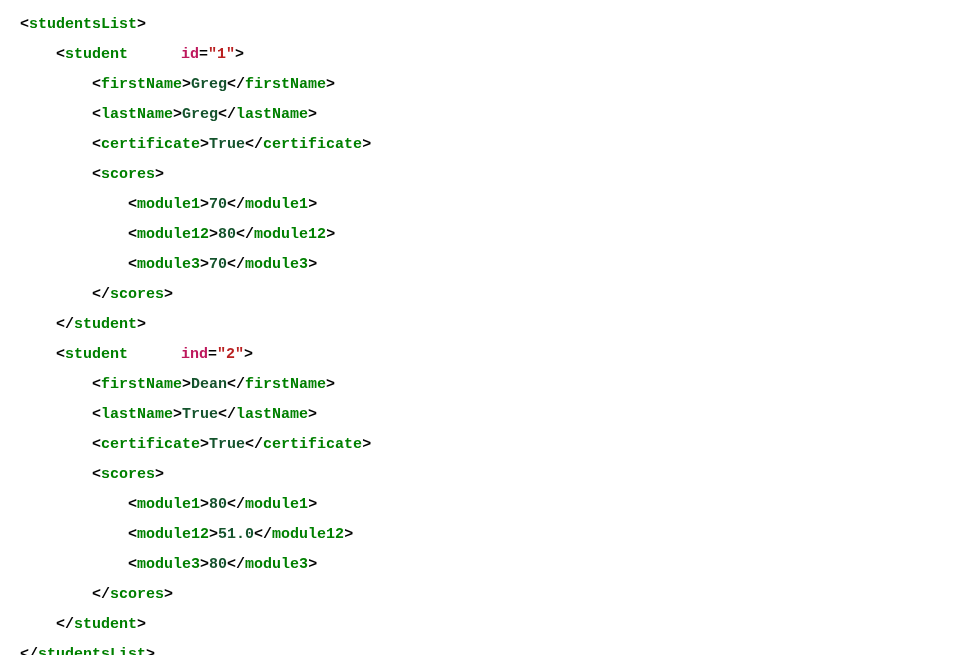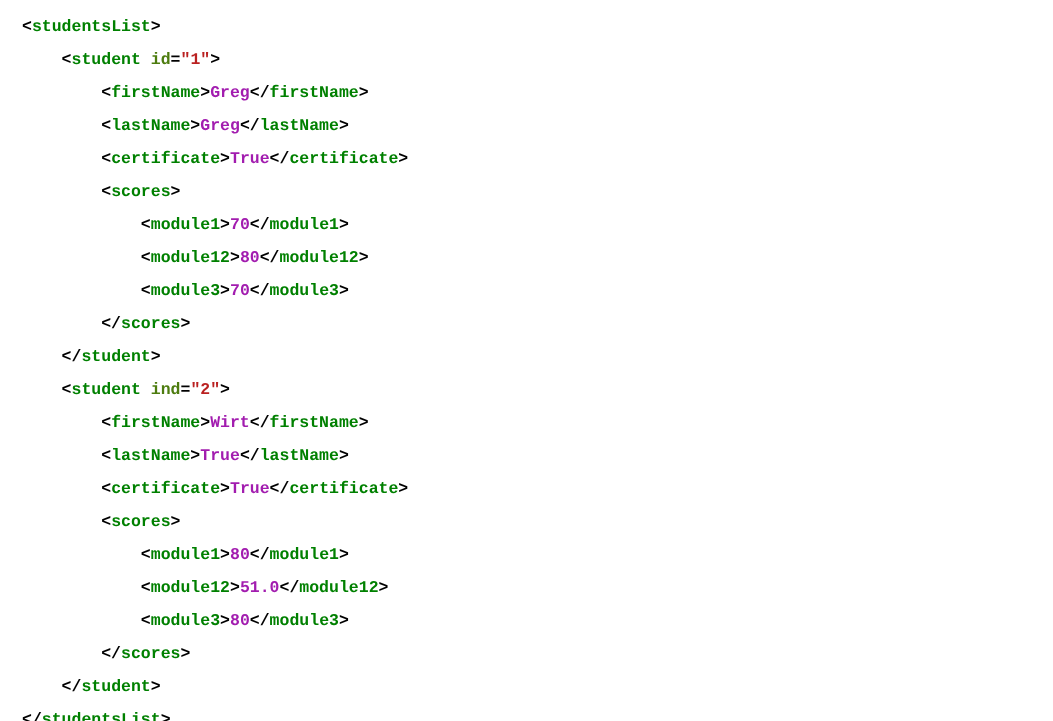--- a/index.html
+++ b/index.html
@@ -15,46 +15,47 @@
       white-space: pre;
       font-weight: bold;
     }
     .bracket {
       color: #000000;
     }
     .tag {
       color: #008000;
     }
     .attr-name {
-      color: #4d7c0f;
+      color: #be185d;
+      margin-left: 44px;
     }
     .attr-value {
       color: #ba2121;
     }
     .text {
-      color: #a21caf;
+      color: #14532d;
     }
   </style>
 </head>
 <body>
 
 <div id="code-container">
     <div class="line"><span class="bracket">&lt;</span><span class="tag">studentsList</span><span class="bracket">&gt;</span></div>
     <div class="line">    <span class="bracket">&lt;</span><span class="tag">student</span> <span class="attr-name">id</span><span class="bracket">=</span><span class="attr-value">"1"</span><span class="bracket">&gt;</span></div>
     <div class="line">        <span class="bracket">&lt;</span><span class="tag">firstName</span><span class="bracket">&gt;</span><span class="text">Greg</span><span class="bracket">&lt;/</span><span class="tag">firstName</span><span class="bracket">&gt;</span></div>
     <div class="line">        <span class="bracket">&lt;</span><span class="tag">lastName</span><span class="bracket">&gt;</span><span class="text">Greg</span><span class="bracket">&lt;/</span><span class="tag">lastName</span><span class="bracket">&gt;</span></div>
     <div class="line">        <span class="bracket">&lt;</span><span class="tag">certificate</span><span class="bracket">&gt;</span><span class="text">True</span><span class="bracket">&lt;/</span><span class="tag">certificate</span><span class="bracket">&gt;</span></div>
     <div class="line">        <span class="bracket">&lt;</span><span class="tag">scores</span><span class="bracket">&gt;</span></div>
     <div class="line">            <span class="bracket">&lt;</span><span class="tag">module1</span><span class="bracket">&gt;</span><span class="text">70</span><span class="bracket">&lt;/</span><span class="tag">module1</span><span class="bracket">&gt;</span></div>
     <div class="line">            <span class="bracket">&lt;</span><span class="tag">module12</span><span class="bracket">&gt;</span><span class="text">80</span><span class="bracket">&lt;/</span><span class="tag">module12</span><span class="bracket">&gt;</span></div>
     <div class="line">            <span class="bracket">&lt;</span><span class="tag">module3</span><span class="bracket">&gt;</span><span class="text">70</span><span class="bracket">&lt;/</span><span class="tag">module3</span><span class="bracket">&gt;</span></div>
     <div class="line">        <span class="bracket">&lt;/</span><span class="tag">scores</span><span class="bracket">&gt;</span></div>
     <div class="line">    <span class="bracket">&lt;/</span><span class="tag">student</span><span class="bracket">&gt;</span></div>
     <div class="line">    <span class="bracket">&lt;</span><span class="tag">student</span> <span class="attr-name">ind</span><span class="bracket">=</span><span class="attr-value">"2"</span><span class="bracket">&gt;</span></div>
-    <div class="line">        <span class="bracket">&lt;</span><span class="tag">firstName</span><span class="bracket">&gt;</span><span class="text">Wirt</span><span class="bracket">&lt;/</span><span class="tag">firstName</span><span class="bracket">&gt;</span></div>
+    <div class="line">        <span class="bracket">&lt;</span><span class="tag">firstName</span><span class="bracket">&gt;</span><span class="text">Dean</span><span class="bracket">&lt;/</span><span class="tag">firstName</span><span class="bracket">&gt;</span></div>
     <div class="line">        <span class="bracket">&lt;</span><span class="tag">lastName</span><span class="bracket">&gt;</span><span class="text">True</span><span class="bracket">&lt;/</span><span class="tag">lastName</span><span class="bracket">&gt;</span></div>
     <div class="line">        <span class="bracket">&lt;</span><span class="tag">certificate</span><span class="bracket">&gt;</span><span class="text">True</span><span class="bracket">&lt;/</span><span class="tag">certificate</span><span class="bracket">&gt;</span></div>
     <div class="line">        <span class="bracket">&lt;</span><span class="tag">scores</span><span class="bracket">&gt;</span></div>
     <div class="line">            <span class="bracket">&lt;</span><span class="tag">module1</span><span class="bracket">&gt;</span><span class="text">80</span><span class="bracket">&lt;/</span><span class="tag">module1</span><span class="bracket">&gt;</span></div>
     <div class="line">            <span class="bracket">&lt;</span><span class="tag">module12</span><span class="bracket">&gt;</span><span class="text">51.0</span><span class="bracket">&lt;/</span><span class="tag">module12</span><span class="bracket">&gt;</span></div>
     <div class="line">            <span class="bracket">&lt;</span><span class="tag">module3</span><span class="bracket">&gt;</span><span class="text">80</span><span class="bracket">&lt;/</span><span class="tag">module3</span><span class="bracket">&gt;</span></div>
     <div class="line">        <span class="bracket">&lt;/</span><span class="tag">scores</span><span class="bracket">&gt;</span></div>
     <div class="line">    <span class="bracket">&lt;/</span><span class="tag">student</span><span class="bracket">&gt;</span></div>
     <div class="line"><span class="bracket">&lt;/</span><span class="tag">studentsList</span><span class="bracket">&gt;</span></div>
   </div>

